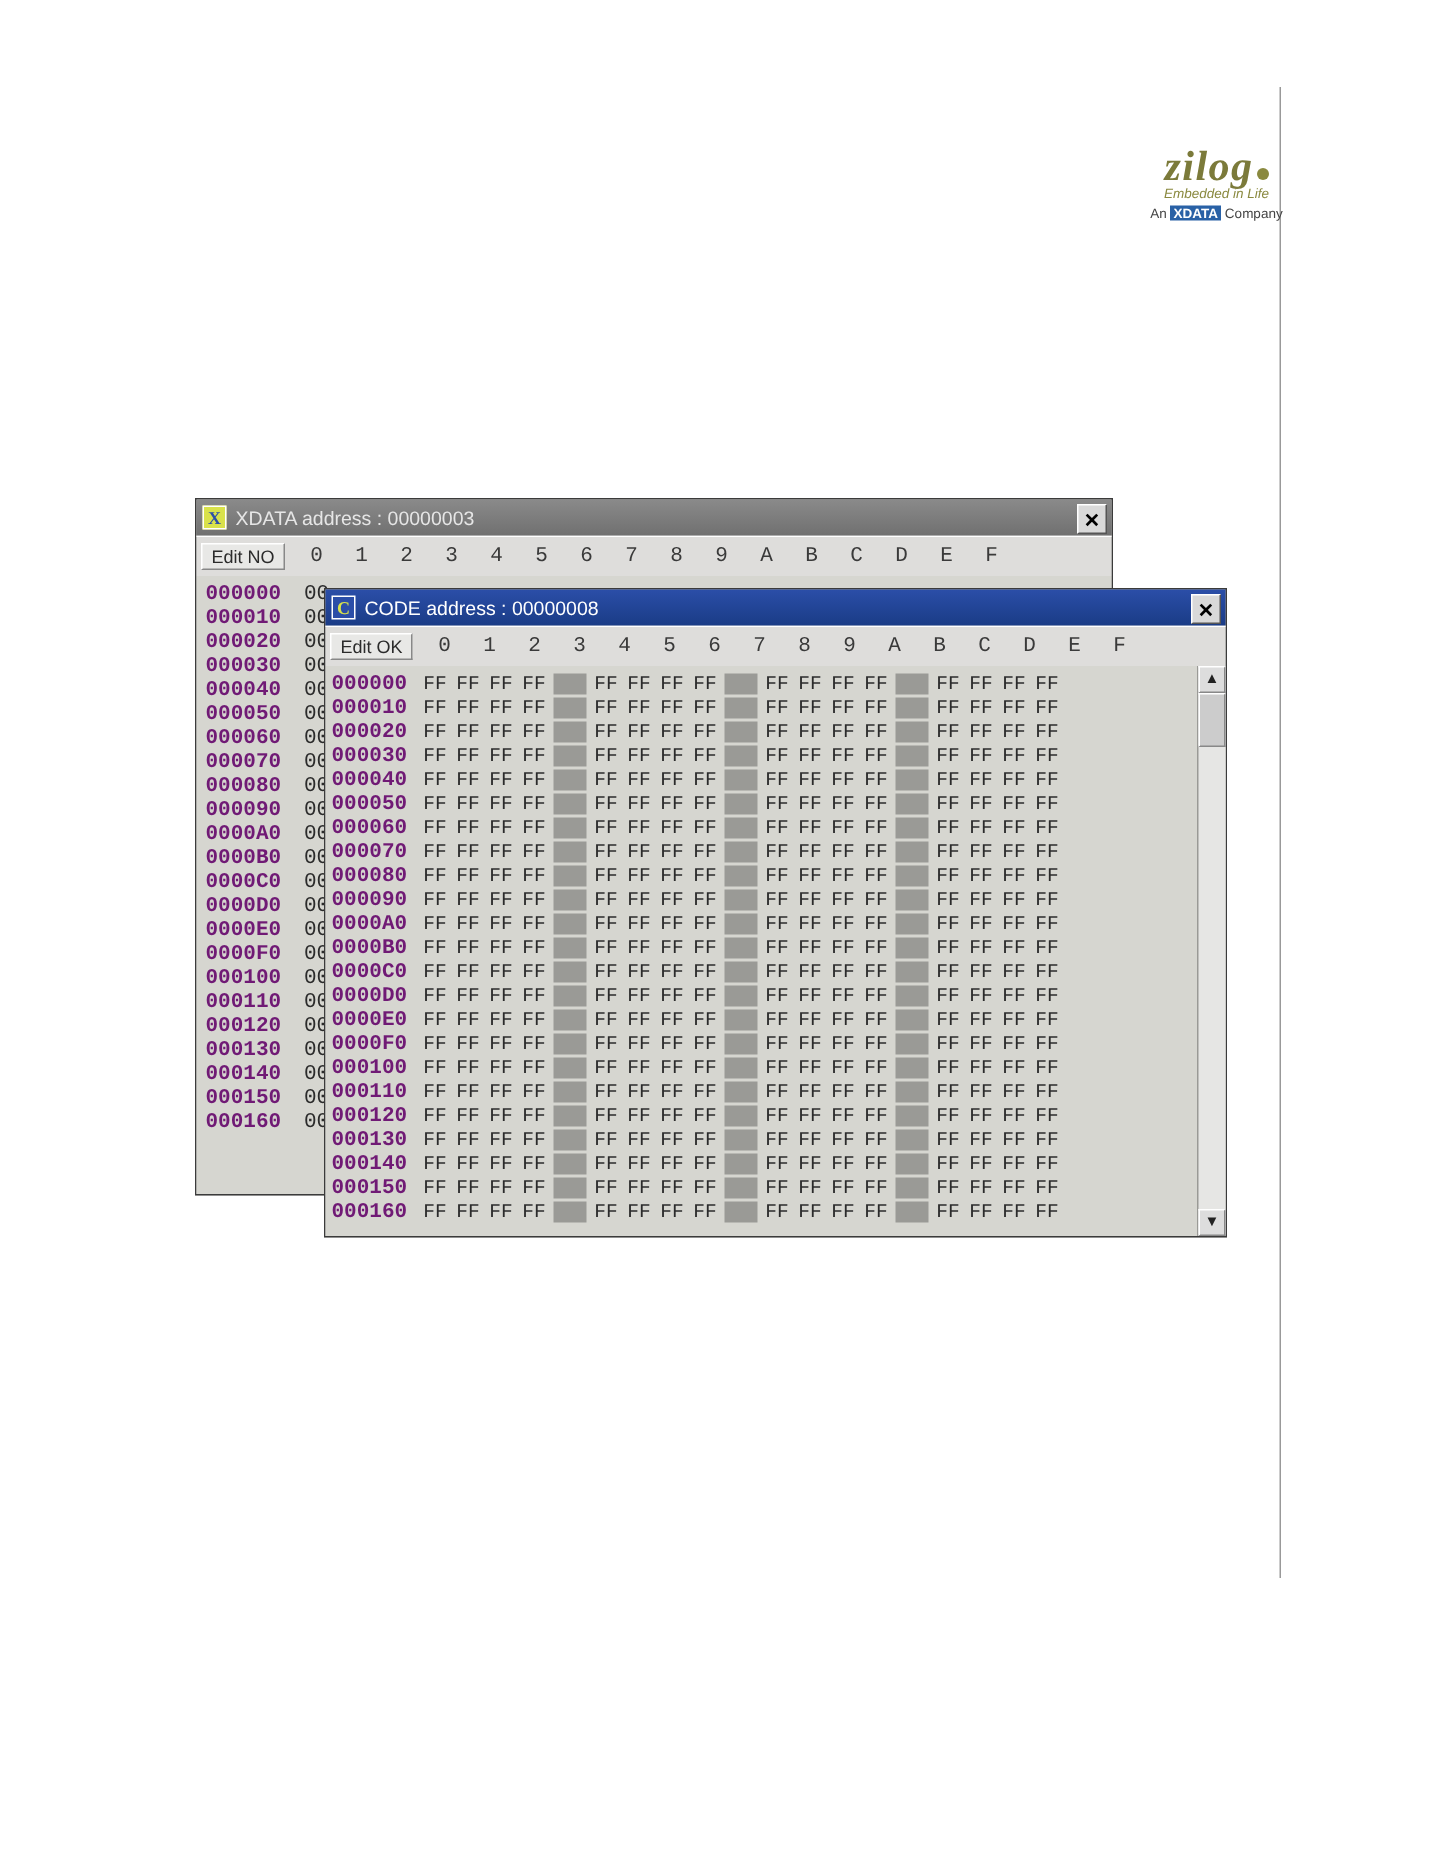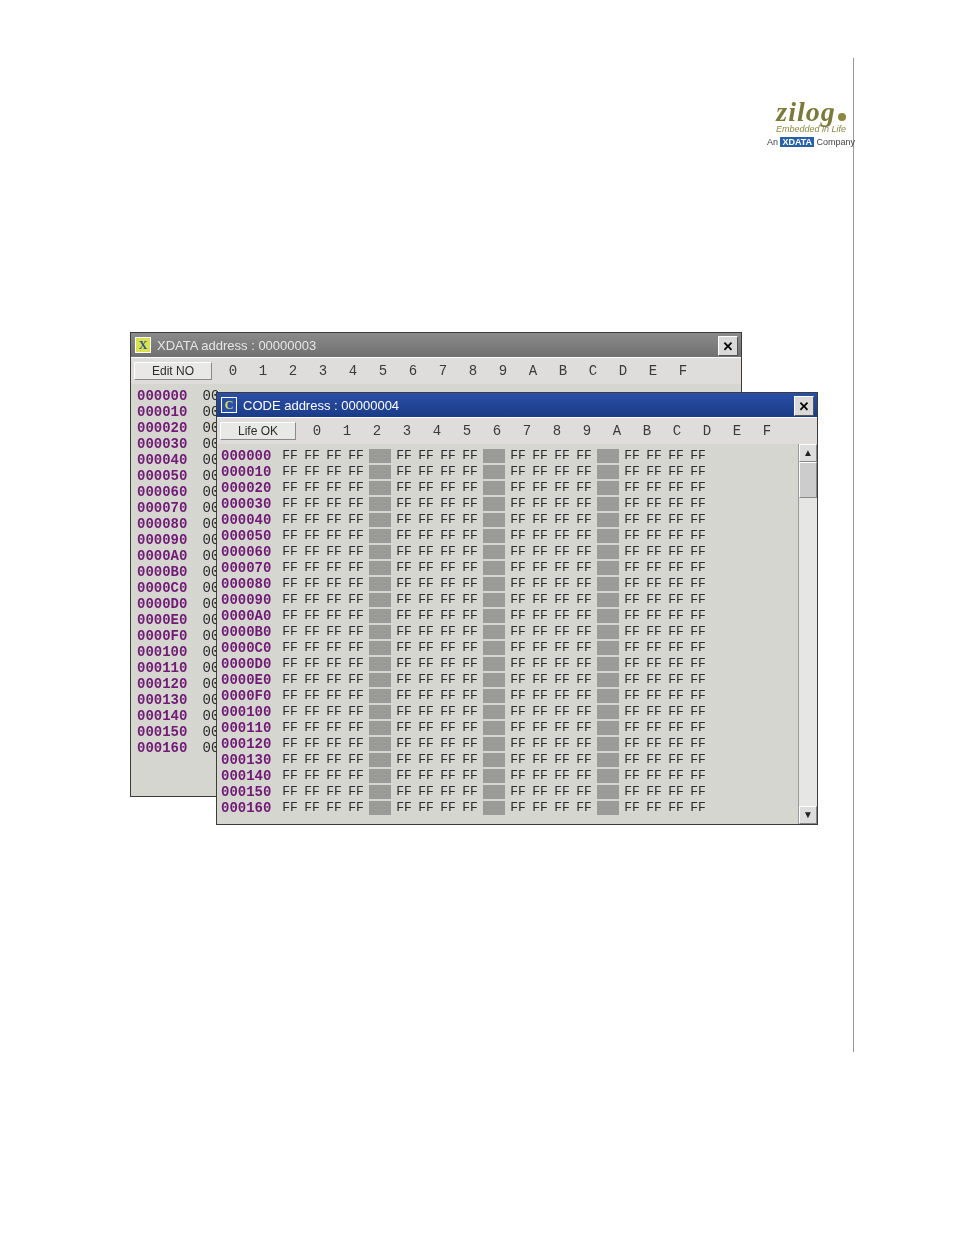--- a/index.html
+++ b/index.html
@@ -17,21 +17,21 @@
   
   .win{position:absolute;font:14px/1 'Courier New',monospace;border:1px solid #3b3b3b;background:#cfcfcc;}
   .titlebar{height:24px;background:linear-gradient(#2b4ea8,#1a3c86);color:#fff;display:flex;align-items:center;padding:0 4px;position:relative;}
   .titlebar.inactive{background:linear-gradient(#8a8a8a,#707070);color:#e6e6e6;}
   .ticon{width:16px;height:16px;border:1px solid #fff;margin-right:6px;display:flex;align-items:center;justify-content:center;font:700 12px/1 Georgia,serif;box-sizing:border-box;}
   .ticon.x{background:#d9e24a;color:#2b4ea8;}
   .ticon.c{background:#2b4ea8;color:#d9e24a;}
   .ttext{font:13px/1 Tahoma,Arial;white-space:nowrap;}
   .closebtn{position:absolute;right:3px;top:3px;width:18px;height:18px;background:#d9d9d9;border:1px solid #fff;border-right-color:#555;border-bottom-color:#555;display:flex;align-items:center;justify-content:center;font:700 13px/1 Arial;color:#000;cursor:default;}
   .toolbar{height:26px;background:#dedddb;border-top:1px solid #fff;display:flex;align-items:center;}
-  .editbtn{margin-left:3px;padding:2px 17px;background:#e8e8e6;border:1px solid #888;border-top-color:#fff;border-left-color:#fff;font:12px/1 Tahoma,Arial;color:#2b2b2b;}
+  .editbtn{margin-left:3px;padding:2px 6px;background:#e8e8e6;border:1px solid #888;border-top-color:#fff;border-left-color:#fff;font:12px/1 Tahoma,Arial;color:#2b2b2b;}
   .colhdrs{display:flex;margin-left:6px;}
   .colhdrs span{width:30px;text-align:center;font:14px/1 'Courier New';color:#3a3a3a;}
   .body{background:#d6d6d0;position:relative;}
   .hexrow{display:flex;height:16px;align-items:center;}
   .addr{width:56px;color:#701a75;font-weight:700;letter-spacing:0;}
   .cells{display:flex;}
   .cells span{width:30px;text-align:center;color:#2b2b2b;}
   .scroll{position:absolute;right:0;top:0;bottom:0;width:18px;background:#e6e6e4;border-left:1px solid #9a9a96;}
   .sbtn{position:absolute;left:0;width:18px;height:18px;background:#ddd;border:1px solid #888;border-top-color:#fff;border-left-color:#fff;display:flex;align-items:center;justify-content:center;font:10px/1 Arial;color:#222;box-sizing:border-box;}
   .sbtn.up{top:0;}
@@ -198,27 +198,27 @@
             <div class="backcell">00</div>
           </div>
         </div>
     </div>
 
     <div class="win front">
       <div class="titlebar">
         <div class="ticon c">
             <span>C</span>
           </div>
-        <div class="ttext">CODE address : 00000004</div>
+        <div class="ttext">CODE address : 00000008</div>
         <div class="closebtn">
             <span>✕</span>
           </div>
       </div>
       <div class="toolbar">
-        <div class="editbtn">Life OK</div>
+        <div class="editbtn">Edit OK</div>
         <div class="colhdrs" id="front-cols">
             <span style="width: 30px;">0</span>
             <span style="width: 30px;">1</span>
             <span style="width: 30px;">2</span>
             <span style="width: 30px;">3</span>
             <span style="width: 30px;">4</span>
             <span style="width: 30px;">5</span>
             <span style="width: 30px;">6</span>
             <span style="width: 30px;">7</span>
             <span style="width: 30px;">8</span>

